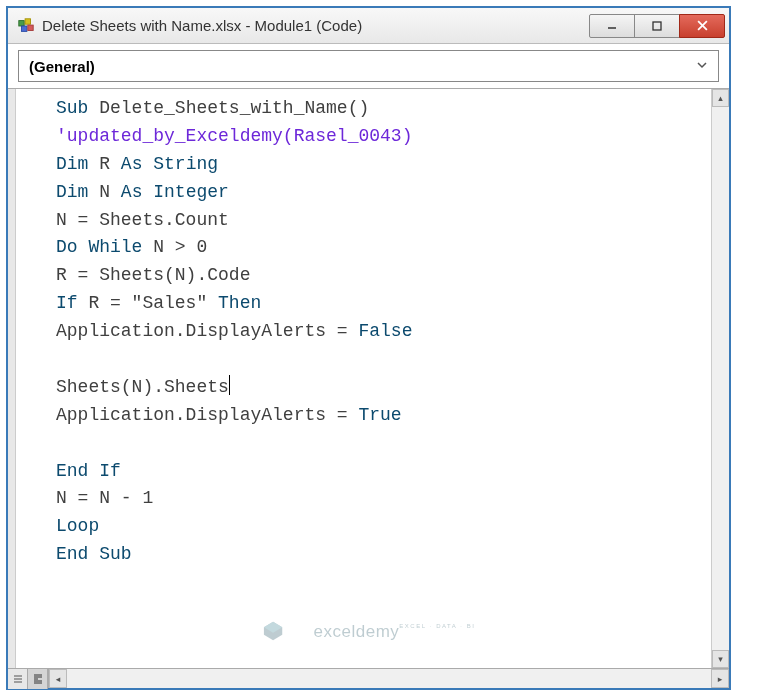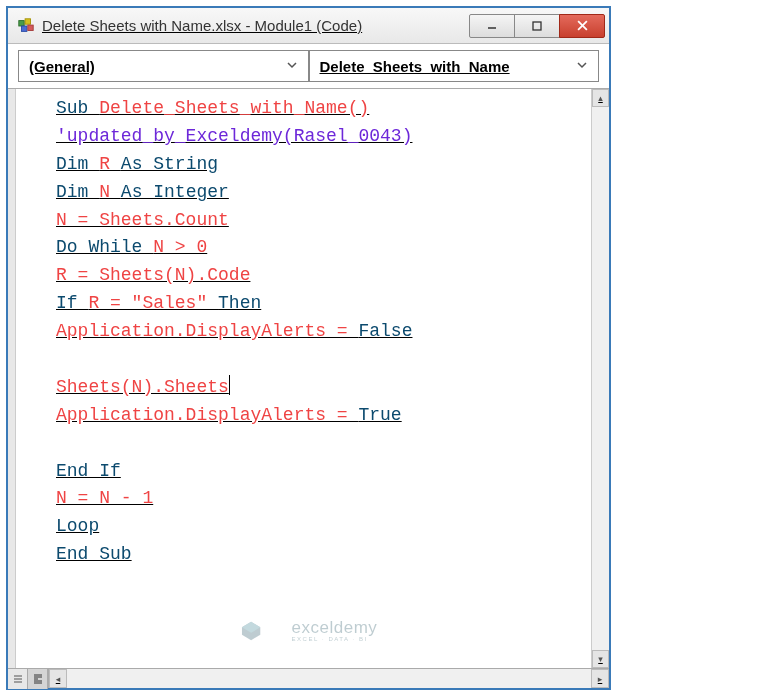--- a/index.html
+++ b/index.html
@@ -9,26 +9,25 @@
     }
     body {
       font-family: "Segoe UI", Tahoma, sans-serif;
       background: #fff;
       padding: 6px;
       width: 767px;
       height: 698px;
     }
     .window {
       border: 2px solid #3a7ab8;
-      width: 605px;
+      width: 725px;
       height: 684px;
       display: flex;
       flex-direction: column;
       background: #fff;
-      text-decoration: underline;
     }
     .titlebar {
       background: linear-gradient(to bottom, #f8f8f8, #e8e8e8);
       border-bottom: 1px solid #bbb;
       height: 36px;
       display: flex;
       align-items: center;
       padding: 0 4px 0 8px;
     }
     .title-icon {
@@ -109,21 +108,21 @@
       padding: 6px 6px 6px 40px;
       font-family: "Courier New", monospace;
       font-size: 18px;
       line-height: 1.55;
       overflow: auto;
       white-space: pre;
       position: relative;
     }
     .code-area .kw { color: #0c4a6e; }
     .code-area .cm { color: #6d28d9; }
-    .code-area .tx { color: #ef4444; margin-top: 36px; }
+    .code-area .tx { color: #404040; margin-top: 36px; }
     .vscroll {
       width: 18px;
       background: #f0f0f0;
       border-left: 1px solid #ccc;
       display: flex;
       flex-direction: column;
     }
     .scroll-arrow {
       height: 18px;
       background: #e5e5e5;
@@ -174,21 +173,20 @@
       gap: 6px;
       opacity: 0.28;
       pointer-events: none;
     }
     .watermark-logo {
       width: 22px;
       height: 22px;
     }
     .watermark-text {
       display: flex;
-      flex-direction: column;
       line-height: 1;
       margin-left: 24px;
     }
     .watermark-main {
       font-size: 17px;
       color: #1b4d5c;
       font-weight: 500;
       letter-spacing: 0.5px;
     }
     .watermark-sub {
@@ -235,28 +233,20 @@
             <line x1="1" y1="1" x2="9" y2="9" stroke="#fff" stroke-width="1.6"></line>
             <line x1="9" y1="1" x2="1" y2="9" stroke="#fff" stroke-width="1.6"></line>
           </svg>
       </div>
     </div>
   </div>
 
   <div class="dropdown-bar">
     <div class="dropdown">
       <span class="dd-text">(General)</span>
-      <span class="dd-arrow">
-        <svg width="12" height="12" viewBox="0 0 12 12">
-            <path d="M2 4 L6 8 L10 4" fill="none" stroke="#555" stroke-width="1.5"></path>
-          </svg>
-      </span>
-    </div>
-    <div class="dropdown">
-      <span class="dd-text">Delete_Sheets_with_Name</span>
       <span class="dd-arrow">
         <svg width="12" height="12" viewBox="0 0 12 12">
             <path d="M2 4 L6 8 L10 4" fill="none" stroke="#555" stroke-width="1.5"></path>
           </svg>
       </span>
     </div>
   </div>
 
   <div class="code-container">
     <div class="code-gutter"></div>

